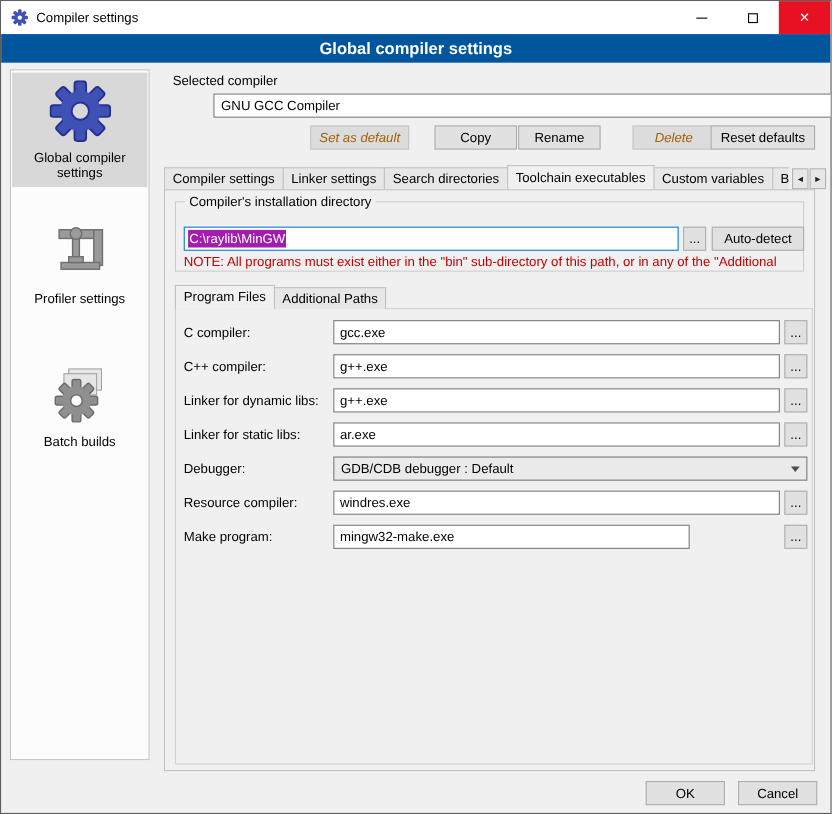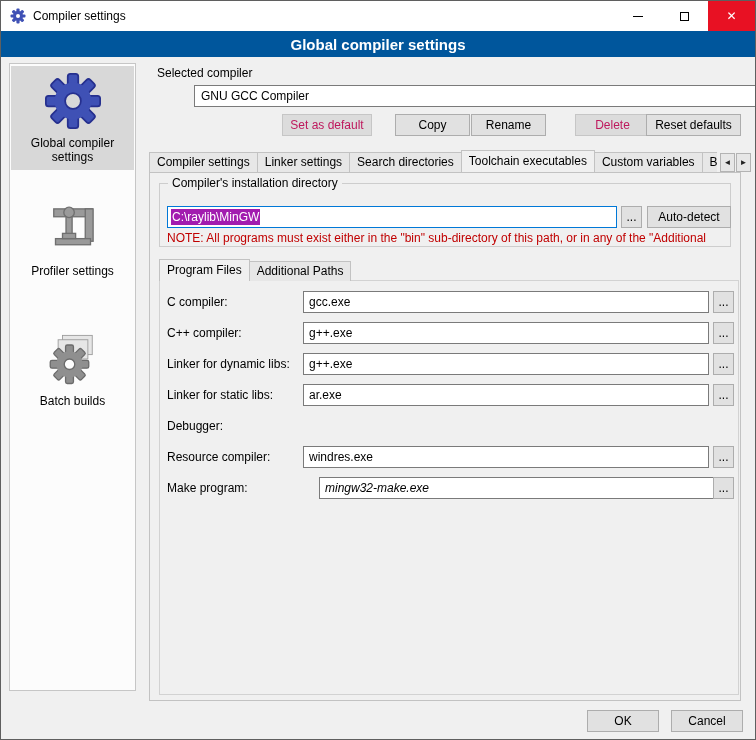--- a/index.html
+++ b/index.html
@@ -33,21 +33,21 @@
               font-size:12px; line-height:14px; color:#000; }
   .nav-item.selected { background:#d8d8d8; }
   .nav-item svg { display:block; margin:0 auto 7px; }
   .nav-item + .nav-item { margin-top:24px; }
   .nav-item:last-child { margin-top:40px; }
 
   
   .lbl { position:absolute; font-size:12px; color:#000; white-space:nowrap;text-align:center; }
   .btn { position:absolute; height:22px; background:#e1e1e1; border:1px solid #adadad;
          font-size:12px; font-family:inherit; color:#000; }
-  .btn.disabled { color:#be185d; background:#dcdcdc; border-color:#c6c6c6; }
+  .btn.disabled { color:#a16207; background:#dcdcdc; border-color:#c6c6c6;font-style:italic; }
   .txt { position:absolute; height:22px; border:1px solid #7a7a7a; background:#fff;
          font-size:12px; font-family:inherit; padding:0 5px; color:#000; }
   .combo { position:absolute; height:22px; background:#fff; border:1px solid #7a7a7a;
            font-size:12px; display:flex; align-items:center; padding:0 22px 0 6px;
            white-space:nowrap; overflow:hidden; }
   .combo.gray { background:#eaeaea; }
   .combo .arrowbox { position:absolute; right:1px; top:1px; bottom:1px; width:18px;
                      display:flex; align-items:center; justify-content:center; }
   .tri-down { width:0; height:0; border-left:4px solid transparent;
               border-right:4px solid transparent; border-top:5px solid #4d4d4d; }
@@ -226,25 +226,31 @@
 
   <div class="frow-label" style="left:166px; top:356px; z-index:4;">Linker for dynamic libs:</div>
   <input class="txt" style="left: 302px; top: 352px; width: 406px; z-index: 4;" value="g++.exe">
   <button class="btn" style="left:712px; top:352px; width:21px; z-index:4;">...</button>
 
   <div class="frow-label" style="left:166px; top:387px; z-index:4;">Linker for static libs:</div>
   <input class="txt" style="left: 302px; top: 383px; width: 406px; z-index: 4;" value="ar.exe">
   <button class="btn" style="left:712px; top:383px; width:21px; z-index:4;">...</button>
 
   <div class="frow-label" style="left:166px; top:418px; z-index:4;">Debugger:</div>
+  <div class="combo gray" style="left:302px; top:414px; width:431px; z-index:4;">
+    <span>GDB/CDB debugger : Default</span>
+    <span class="arrowbox">
+        <span class="tri-down"></span>
+      </span>
+  </div>
 
   <div class="frow-label" style="left:166px; top:449px; z-index:4;">Resource compiler:</div>
   <input class="txt" style="left: 302px; top: 445px; width: 406px; z-index: 4;" value="windres.exe">
   <button class="btn" style="left:712px; top:445px; width:21px; z-index:4;">...</button>
 
   <div class="frow-label" style="left:166px; top:480px; z-index:4;">Make program:</div>
-  <input class="txt" style="left: 318px; top: 476px; width: 406px; z-index: 4; font-style: italic;" value="mingw32-make.exe">
+  <input class="txt" style="left: 302px; top: 476px; width: 324px; z-index: 4;" value="mingw32-make.exe">
   <button class="btn" style="left:712px; top:476px; width:21px; z-index:4;">...</button>
 
   <button class="btn" style="left:586px; top:709px; width:72px;">OK</button>
   <button class="btn" style="left:670px; top:709px; width:72px;">Cancel</button>
 
 </div>
 
 </body></html>

